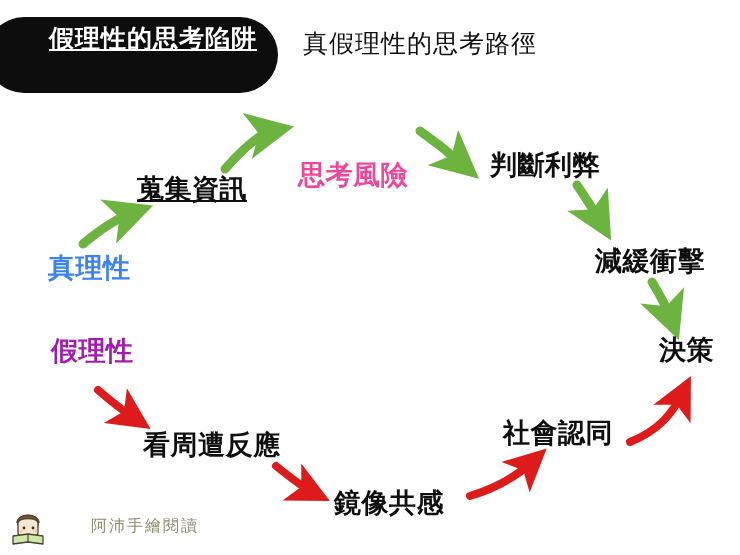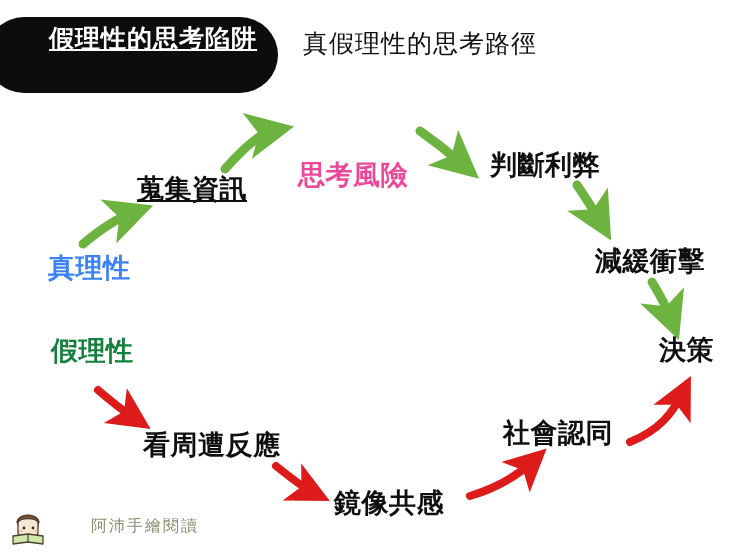--- a/index.html
+++ b/index.html
@@ -140,21 +140,21 @@
       <path d="M630,442 C660,430 673,412 682,394"></path>
     </g>
   </svg>
 
   <div class="node" style="left: 48px; top: 255px; color: #3b82f6;">真理性</div>
   <div class="node" style="left: 137px; top: 176px; color: rgb(15, 15, 15); text-decoration: underline;">蒐集資訊</div>
   <div class="node" style="left: 298px; top: 126px; color: #ec4899; margin-top: 36px;">思考風險</div>
   <div class="node" style="left: 490px; top: 152px; color: rgb(15, 15, 15);">判斷利弊</div>
   <div class="node" style="left: 563px; top: 248px; color: rgb(15, 15, 15); margin-left: 32px;">減緩衝擊</div>
   <div class="node" style="left: 659px; top: 337px; color: rgb(15, 15, 15); text-align: right;">決策</div>
-  <div class="node" style="left: 51px; top: 338px; color: #15803d;">假理性</div>
+  <div class="node" style="left: 51px; top: 338px; color: #a21caf;">假理性</div>
   <div class="node" style="left: 143px; top: 432px; color: rgb(15, 15, 15);">看周遭反應</div>
   <div class="node" style="left: 334px; top: 490px; color: rgb(15, 15, 15);">鏡像共感</div>
   <div class="node" style="left: 503px; top: 420px; color: rgb(15, 15, 15);">社會認同</div>
 
   <div class="logo">
     <div class="logo-mark">
       <svg viewBox="0 0 40 42" width="40" height="42">
 
         <path d="M9,17 C9,7 31,7 31,17 L31,21 C31,21 27,15 20,15 C13,15 9,21 9,21 Z" fill="#8a5a34"></path>
 

